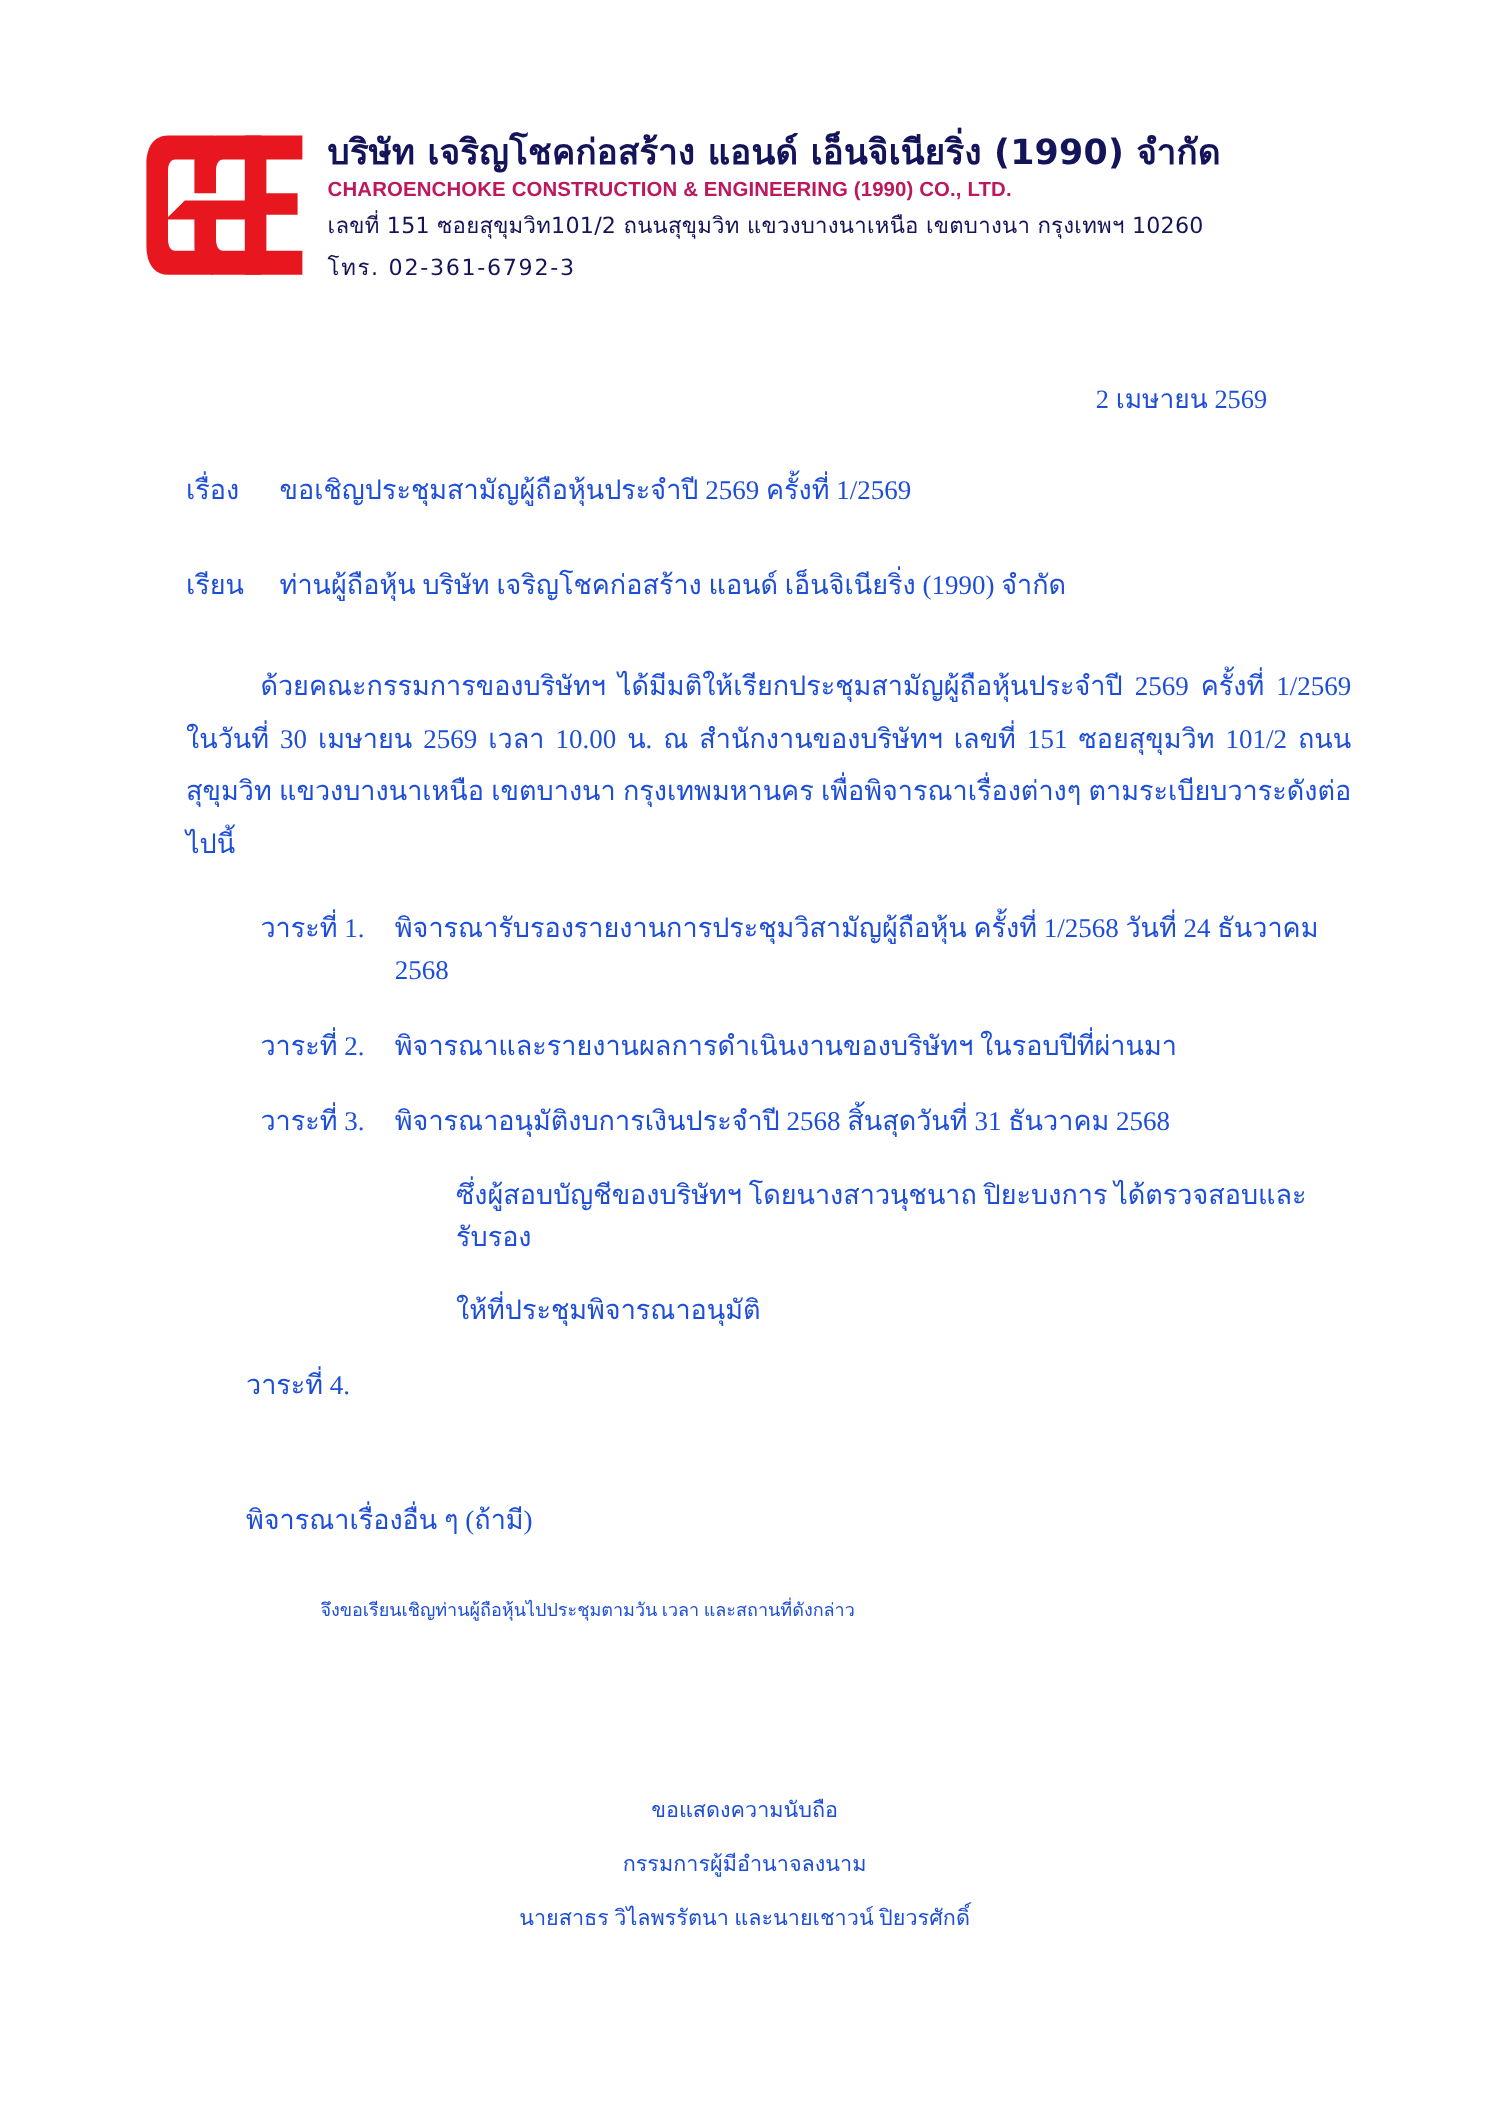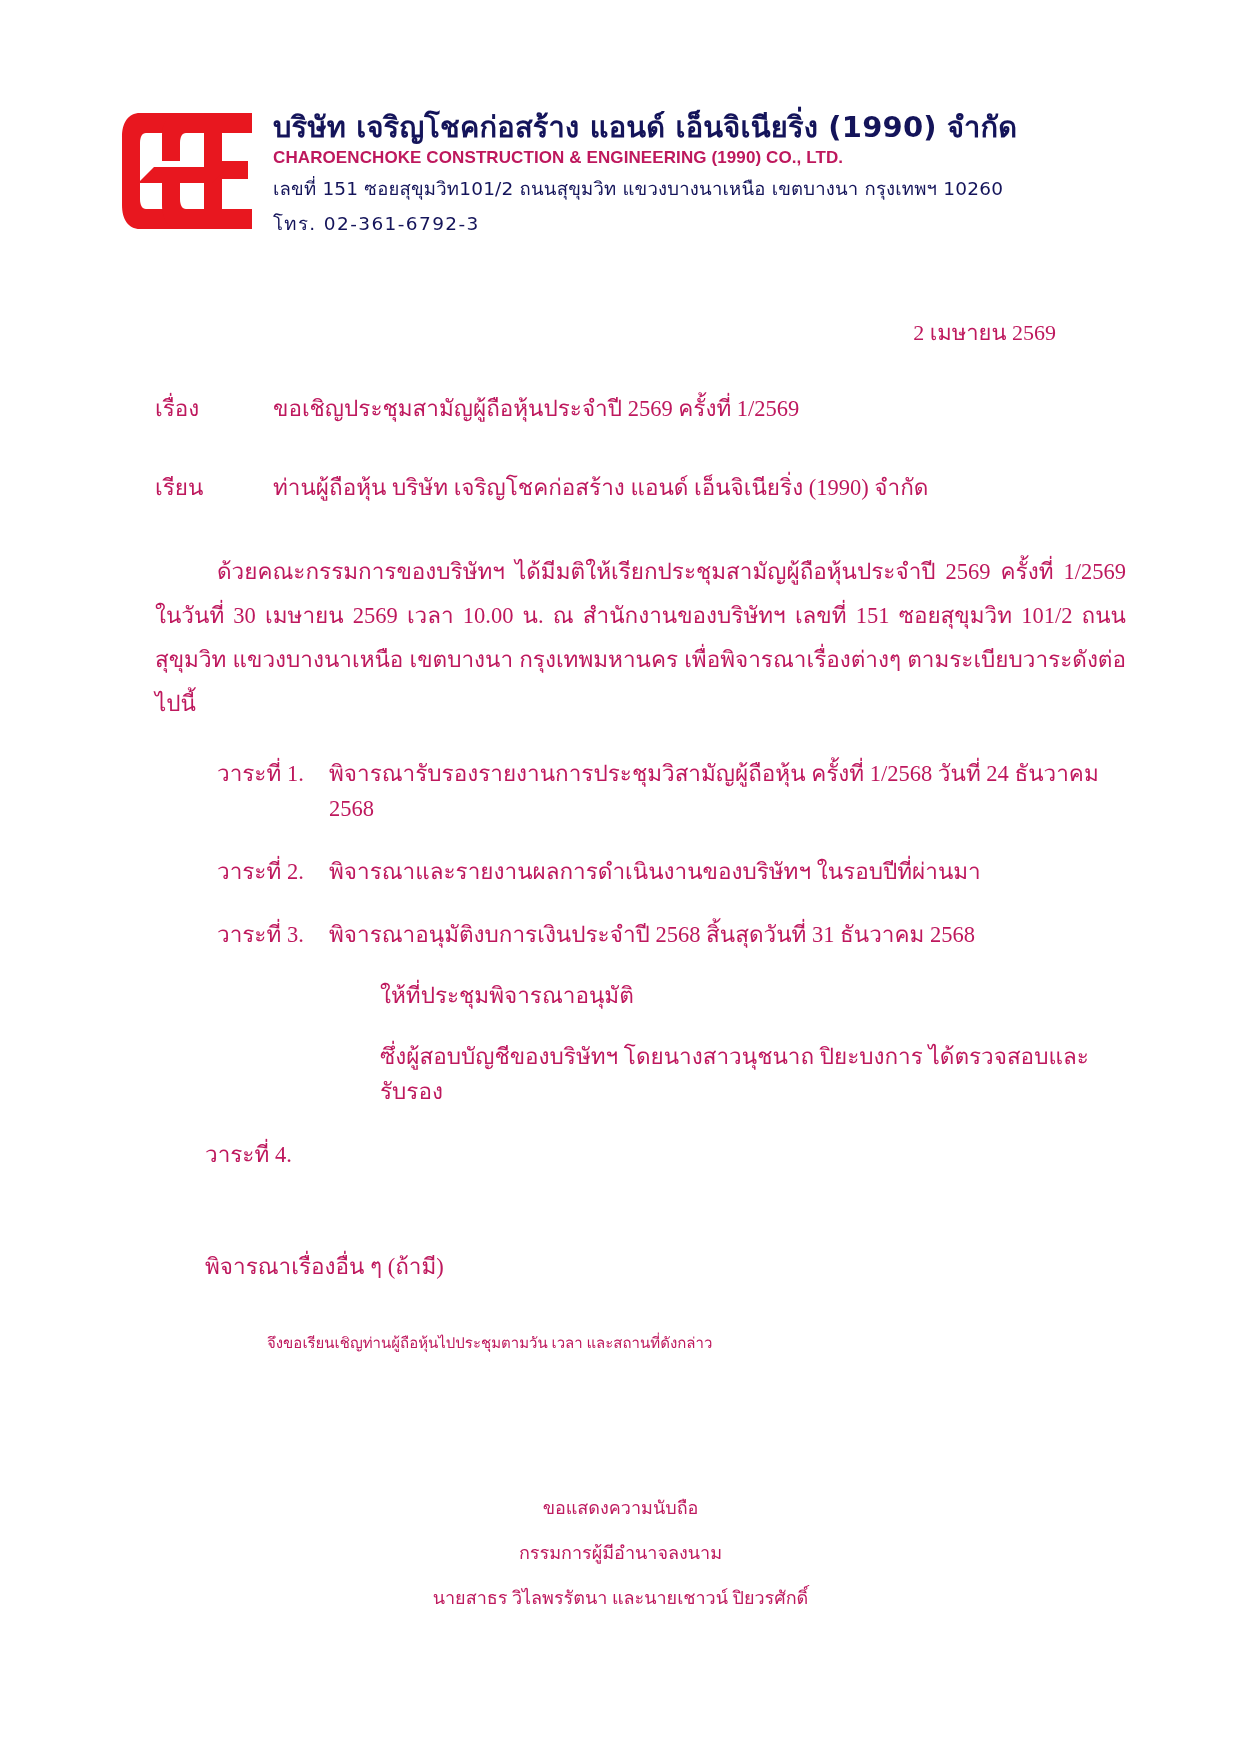--- a/index.html
+++ b/index.html
@@ -79,32 +79,31 @@
     line-height: 1.45;
     margin-top: 8px;
     white-space: nowrap;
   }
 
   
   .doc-body {
     padding: 0 115px 0 155px;
     font-size: 22.5px;
     line-height: 1.55;
-    color: #be185d;
+    color: #1d4ed8;
   }
   .date-line {
     text-align: right;
     margin-top: 78px;
     padding-right: 70px;
     font-size: 22px;
   }
   .field-row {
     display: flex;
     margin-top: 42px;
-    gap: 40px;
   }
   .field-label {
     flex: 0 0 78px;
     font-size: 22.5px;
   }
   .field-value {
     font-size: 22.5px;
   }
   .field-row.second {
     margin-top: 44px;
@@ -214,22 +213,22 @@
       <div class="agenda-item">
         <span class="agenda-no">วาระที่  2.</span>
         <span class="agenda-text">พิจารณาและรายงานผลการดำเนินงานของบริษัทฯ ในรอบปีที่ผ่านมา</span>
       </div>
 
       <div class="agenda-item">
         <span class="agenda-no">วาระที่  3.</span>
         <span class="agenda-text">พิจารณาอนุมัติงบการเงินประจำปี 2568 สิ้นสุดวันที่ 31 ธันวาคม 2568</span>
       </div>
 
+      <div class="agenda-sub">ซึ่งผู้สอบบัญชีของบริษัทฯ โดยนางสาวนุชนาถ  ปิยะบงการ  ได้ตรวจสอบและรับรอง</div>
       <div class="agenda-sub">ให้ที่ประชุมพิจารณาอนุมัติ</div>
-      <div class="agenda-sub">ซึ่งผู้สอบบัญชีของบริษัทฯ โดยนางสาวนุชนาถ  ปิยะบงการ  ได้ตรวจสอบและรับรอง</div>
 
       <div class="agenda-item no-indent">
         <span class="agenda-no">วาระที่  4.</span>
         <span class="agenda-text">พิจารณาเรื่องอื่น ๆ (ถ้ามี)</span>
       </div>
 
     </div>
 
     <div class="closing">จึงขอเรียนเชิญท่านผู้ถือหุ้นไปประชุมตามวัน เวลา และสถานที่ดังกล่าว</div>
 

